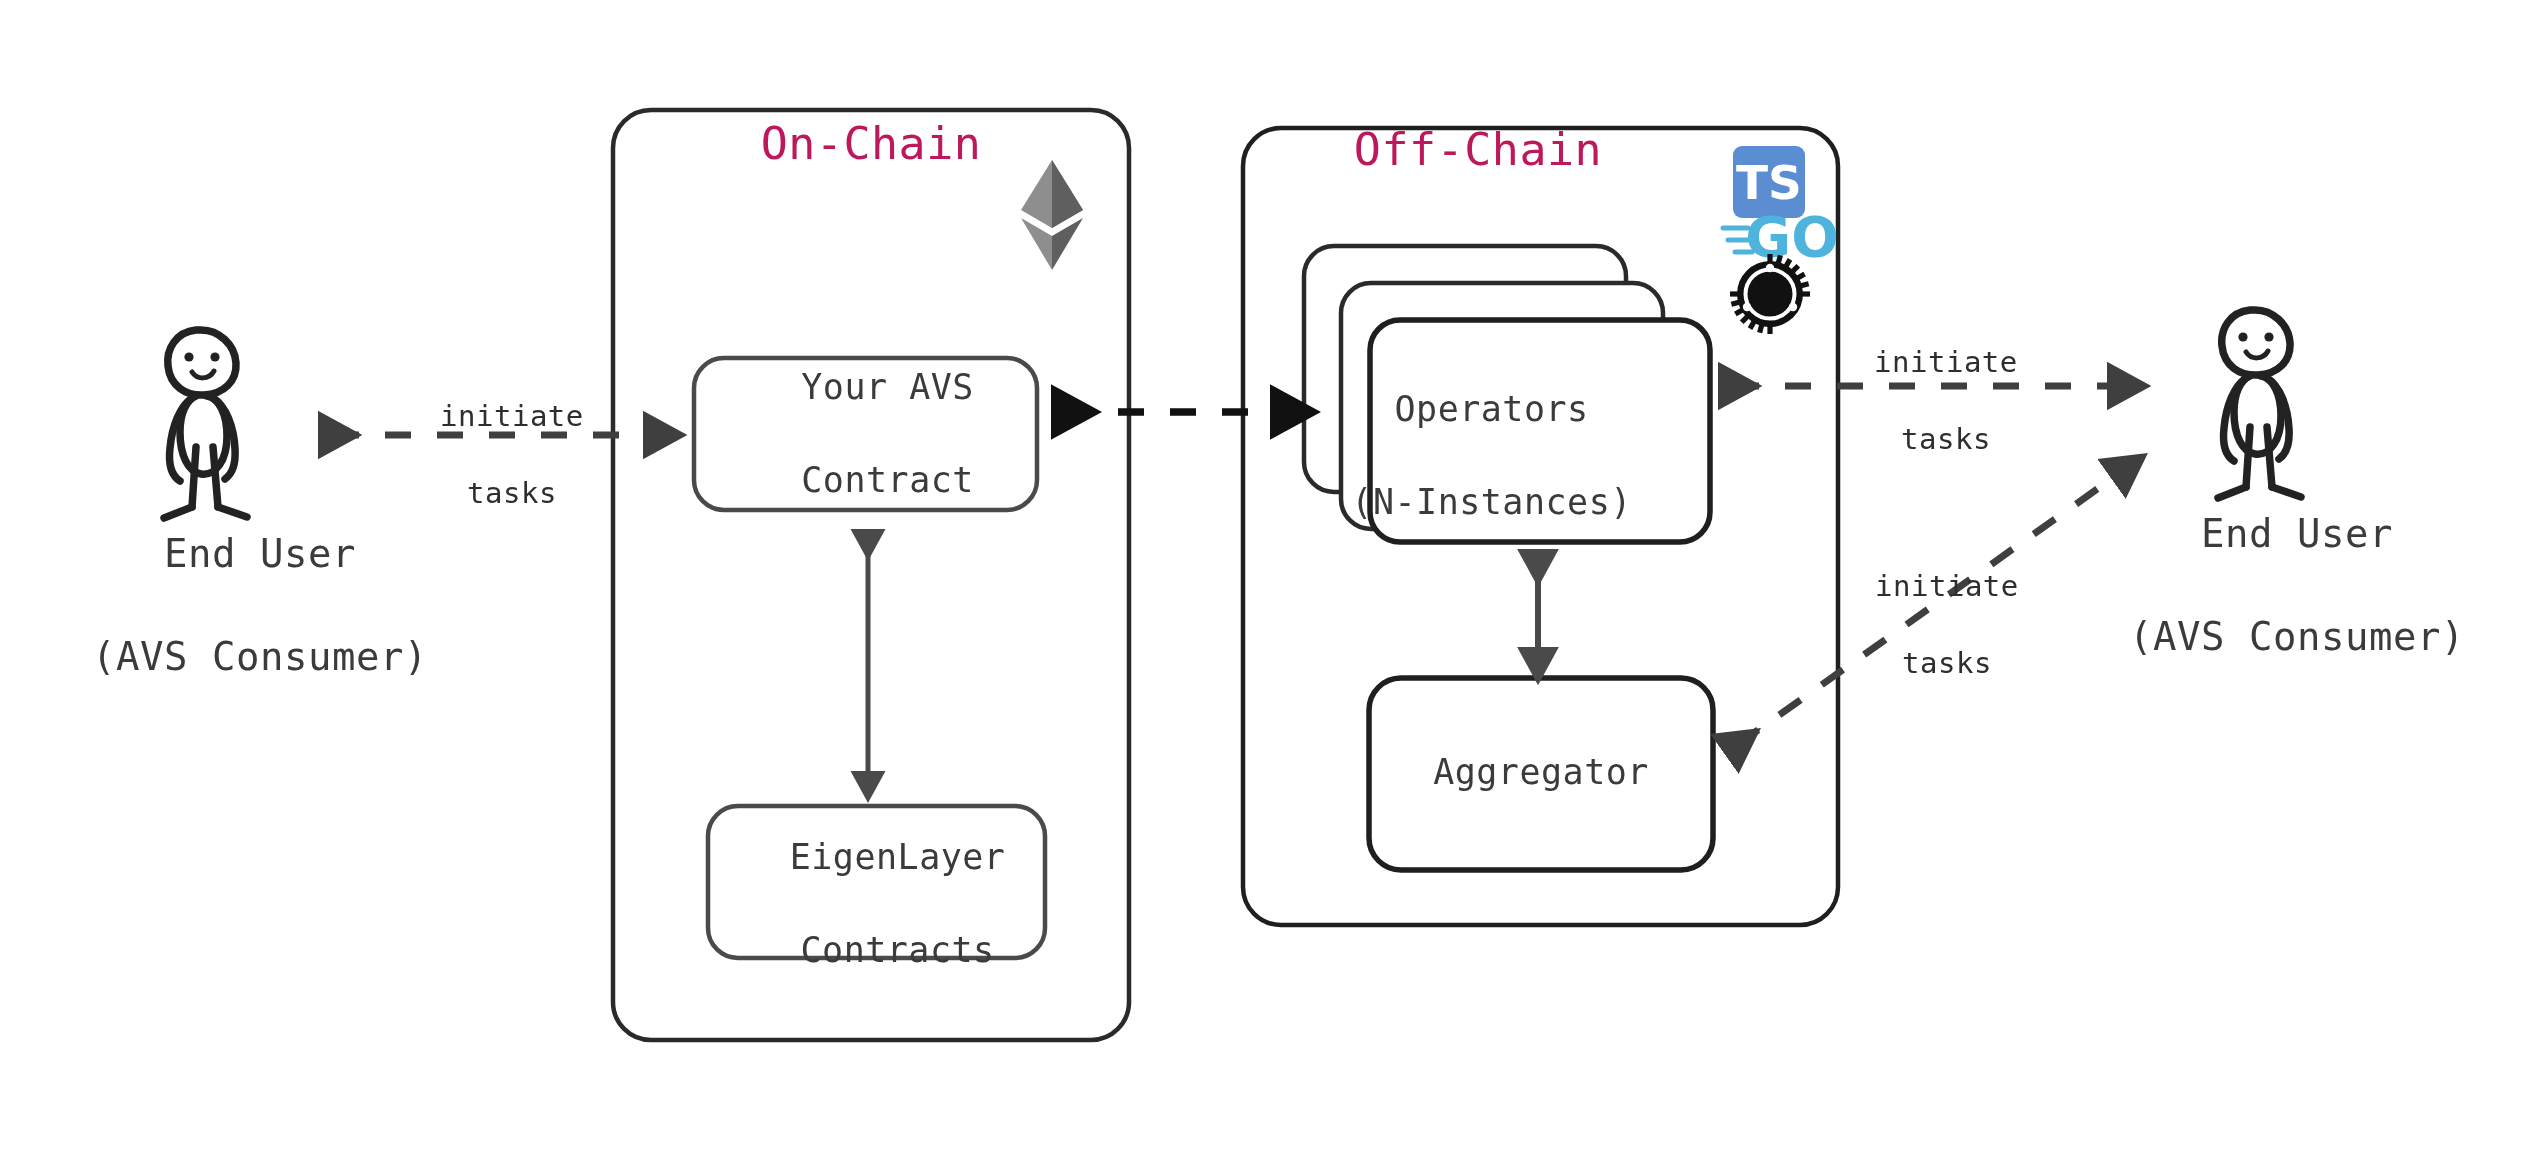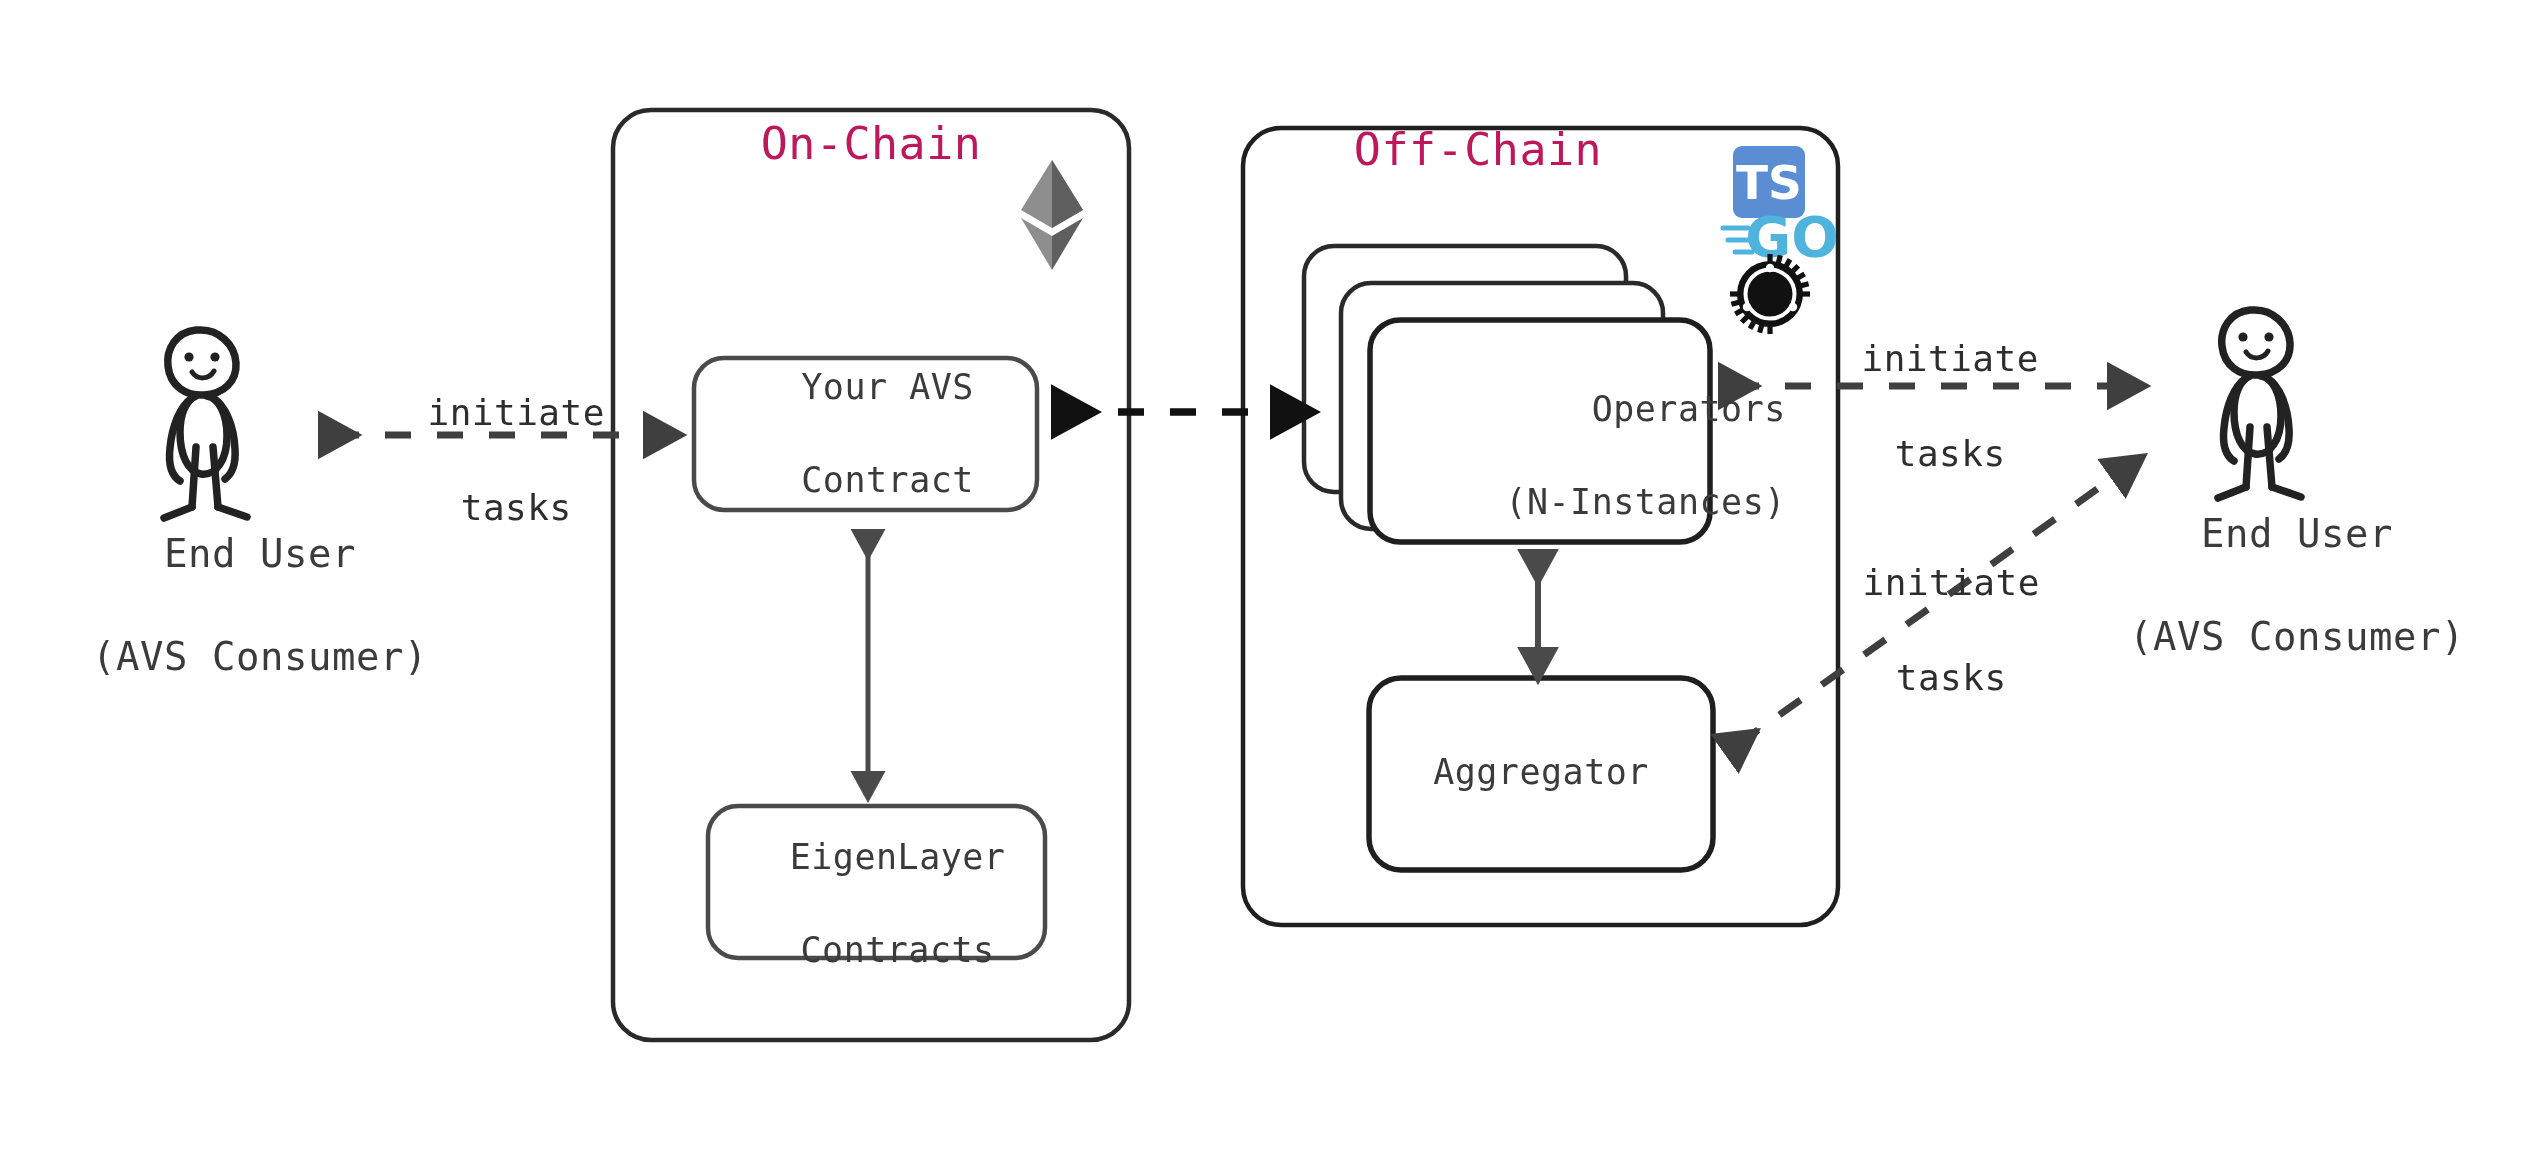--- a/index.html
+++ b/index.html
@@ -31,21 +31,21 @@
     color: #3b3b3b;
     font-family: "DejaVu Sans Mono", "Liberation Mono", monospace;
     white-space: pre;
     text-align: center;
     line-height: 1.32;
     letter-spacing: 0.5px;
     user-select: none;
   }
   .lbl.group-title { font-size: 45px; color: #be185d; }
   .lbl.node-title  { font-size: 35px; color: #3b3b3b; }
-  .lbl.edge-title  { font-size: 36px; color: #2e2e2e; }
+  .lbl.edge-title  { font-size: 29px; color: #2e2e2e; }
   .lbl.actor-title { font-size: 39px; color: #3b3b3b; }
   .centerpt {
     transform: translate(-50%, -50%);
   }
 </style>
 </head>
 <body>
 
 <div id="stage">
 
@@ -203,21 +203,21 @@
 <div class="lbl node-title centerpt" style="left:866px; top:410px;">
   <span>Your AVS</span><br>
   <span>Contract</span>
 </div>
 
 <div class="lbl node-title centerpt" style="left:876px; top:880px;">
   <span>EigenLayer</span><br>
   <span>Contracts</span>
 </div>
 
-<div class="lbl node-title centerpt" style="left:1624px; top:432px;text-align:right;">
+<div class="lbl node-title centerpt" style="left:1470px; top:432px;">
   <span>Operators</span><br>
   <span>(N-Instances)</span>
 </div>
 
 <div class="lbl node-title centerpt" style="left:1541px; top:772px;">Aggregator</div>
 
 <div class="lbl actor-title centerpt" style="left:236px; top:580px;">
   <span>End User</span><br>
   <span>(AVS Consumer)</span>
 </div>

